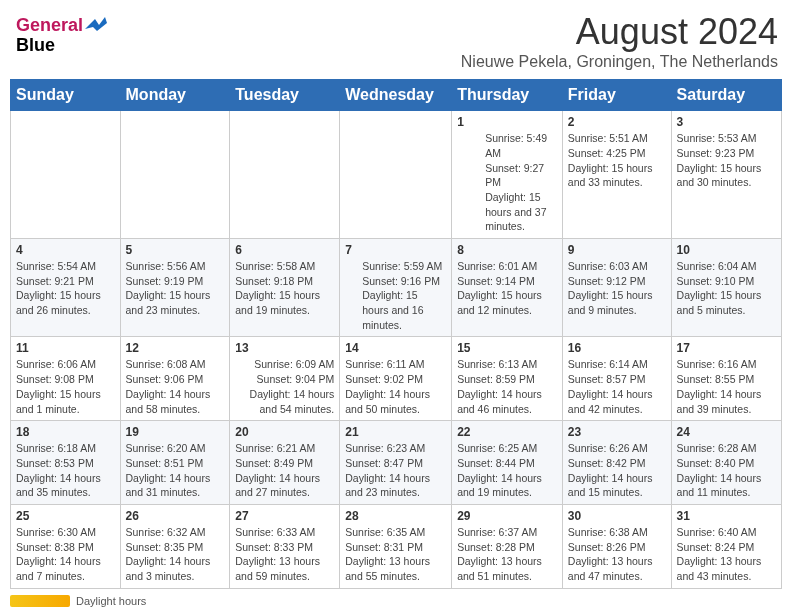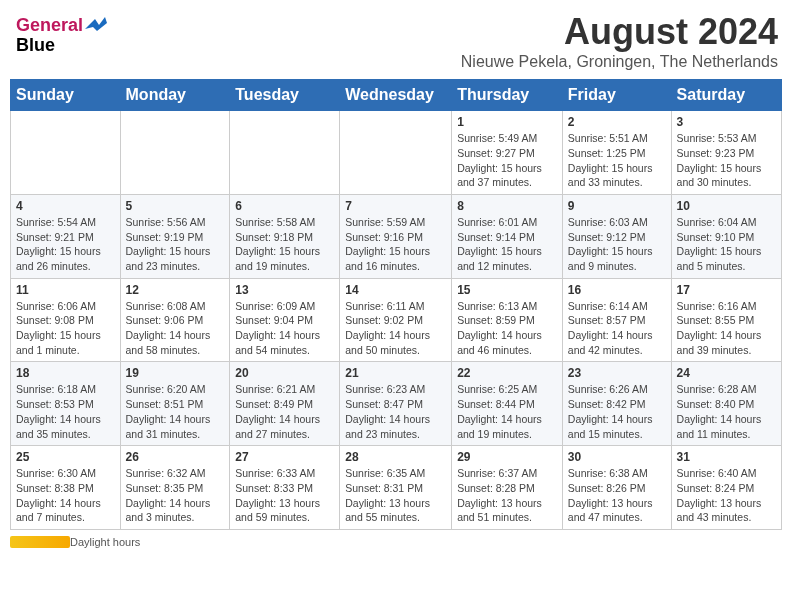--- a/index.html
+++ b/index.html
@@ -28,21 +28,21 @@
       color: #be185d;
       line-height: 1.1;
     }
     .logo-blue { color: #000000; }
     .title-area {
       text-align: right;
       padding-right: 4px;
     }
     .main-title {
       font-size: 36px;
-      font-weight: bold;
+      font-weight: normal;
       color: #333;
       line-height: 1.2;
     }
     .subtitle {
       font-size: 16px;
       color: #555;
     }
     .calendar {
       width: 100%;
       border-collapse: collapse;
@@ -85,20 +85,21 @@
     }
     .empty-cell {
       background: #fff;
     }
     .footer-note {
       margin-top: 6px;
       font-size: 11px;
       color: #555;
       display: flex;
       align-items: center;
+      gap: 6px;
     }
     .daylight-bar {
       display: inline-block;
       width: 60px;
       height: 12px;
       background: linear-gradient(to right, #f5c518, #f7a800);
       border-radius: 2px;
       vertical-align: middle;
     }
   </style>
@@ -134,28 +135,28 @@
       </tr>
   </thead>
   <tbody id="calendar-body">
   <tr>
         <td class="empty-cell"></td>
         <td class="empty-cell"></td>
         <td class="empty-cell"></td>
         <td class="empty-cell"></td>
         <td>
           <span class="day-number">1</span>
-          <div class="day-info" style="white-space: pre-line;">Sunrise: 5:49 AM
+          <div class="day-info" style="white-space: pre-line; margin-left: 28px;">Sunrise: 5:49 AM
 Sunset: 9:27 PM
 Daylight: 15 hours and 37 minutes.</div>
         </td>
         <td>
           <span class="day-number">2</span>
           <div class="day-info" style="white-space: pre-line;">Sunrise: 5:51 AM
-Sunset: 1:25 PM
+Sunset: 4:25 PM
 Daylight: 15 hours and 33 minutes.</div>
         </td>
         <td>
           <span class="day-number">3</span>
           <div class="day-info" style="white-space: pre-line;">Sunrise: 5:53 AM
 Sunset: 9:23 PM
 Daylight: 15 hours and 30 minutes.</div>
         </td>
       </tr>
       <tr>
@@ -172,21 +173,21 @@
 Daylight: 15 hours and 23 minutes.</div>
         </td>
         <td>
           <span class="day-number">6</span>
           <div class="day-info" style="white-space: pre-line;">Sunrise: 5:58 AM
 Sunset: 9:18 PM
 Daylight: 15 hours and 19 minutes.</div>
         </td>
         <td>
           <span class="day-number">7</span>
-          <div class="day-info" style="white-space: pre-line;">Sunrise: 5:59 AM
+          <div class="day-info" style="white-space: pre-line; margin-left: 17px;">Sunrise: 5:59 AM
 Sunset: 9:16 PM
 Daylight: 15 hours and 16 minutes.</div>
         </td>
         <td>
           <span class="day-number">8</span>
           <div class="day-info" style="white-space: pre-line;">Sunrise: 6:01 AM
 Sunset: 9:14 PM
 Daylight: 15 hours and 12 minutes.</div>
         </td>
         <td>
@@ -210,21 +211,21 @@
 Daylight: 15 hours and 1 minute.</div>
         </td>
         <td>
           <span class="day-number">12</span>
           <div class="day-info" style="white-space: pre-line;">Sunrise: 6:08 AM
 Sunset: 9:06 PM
 Daylight: 14 hours and 58 minutes.</div>
         </td>
         <td>
           <span class="day-number">13</span>
-          <div class="day-info" style="white-space: pre-line;">Sunrise: 6:09 AM
+          <div class="day-info" style="white-space: pre-line; text-align: right;">Sunrise: 6:09 AM
 Sunset: 9:04 PM
 Daylight: 14 hours and 54 minutes.</div>
         </td>
         <td>
           <span class="day-number">14</span>
           <div class="day-info" style="white-space: pre-line;">Sunrise: 6:11 AM
 Sunset: 9:02 PM
 Daylight: 14 hours and 50 minutes.</div>
         </td>
         <td>

